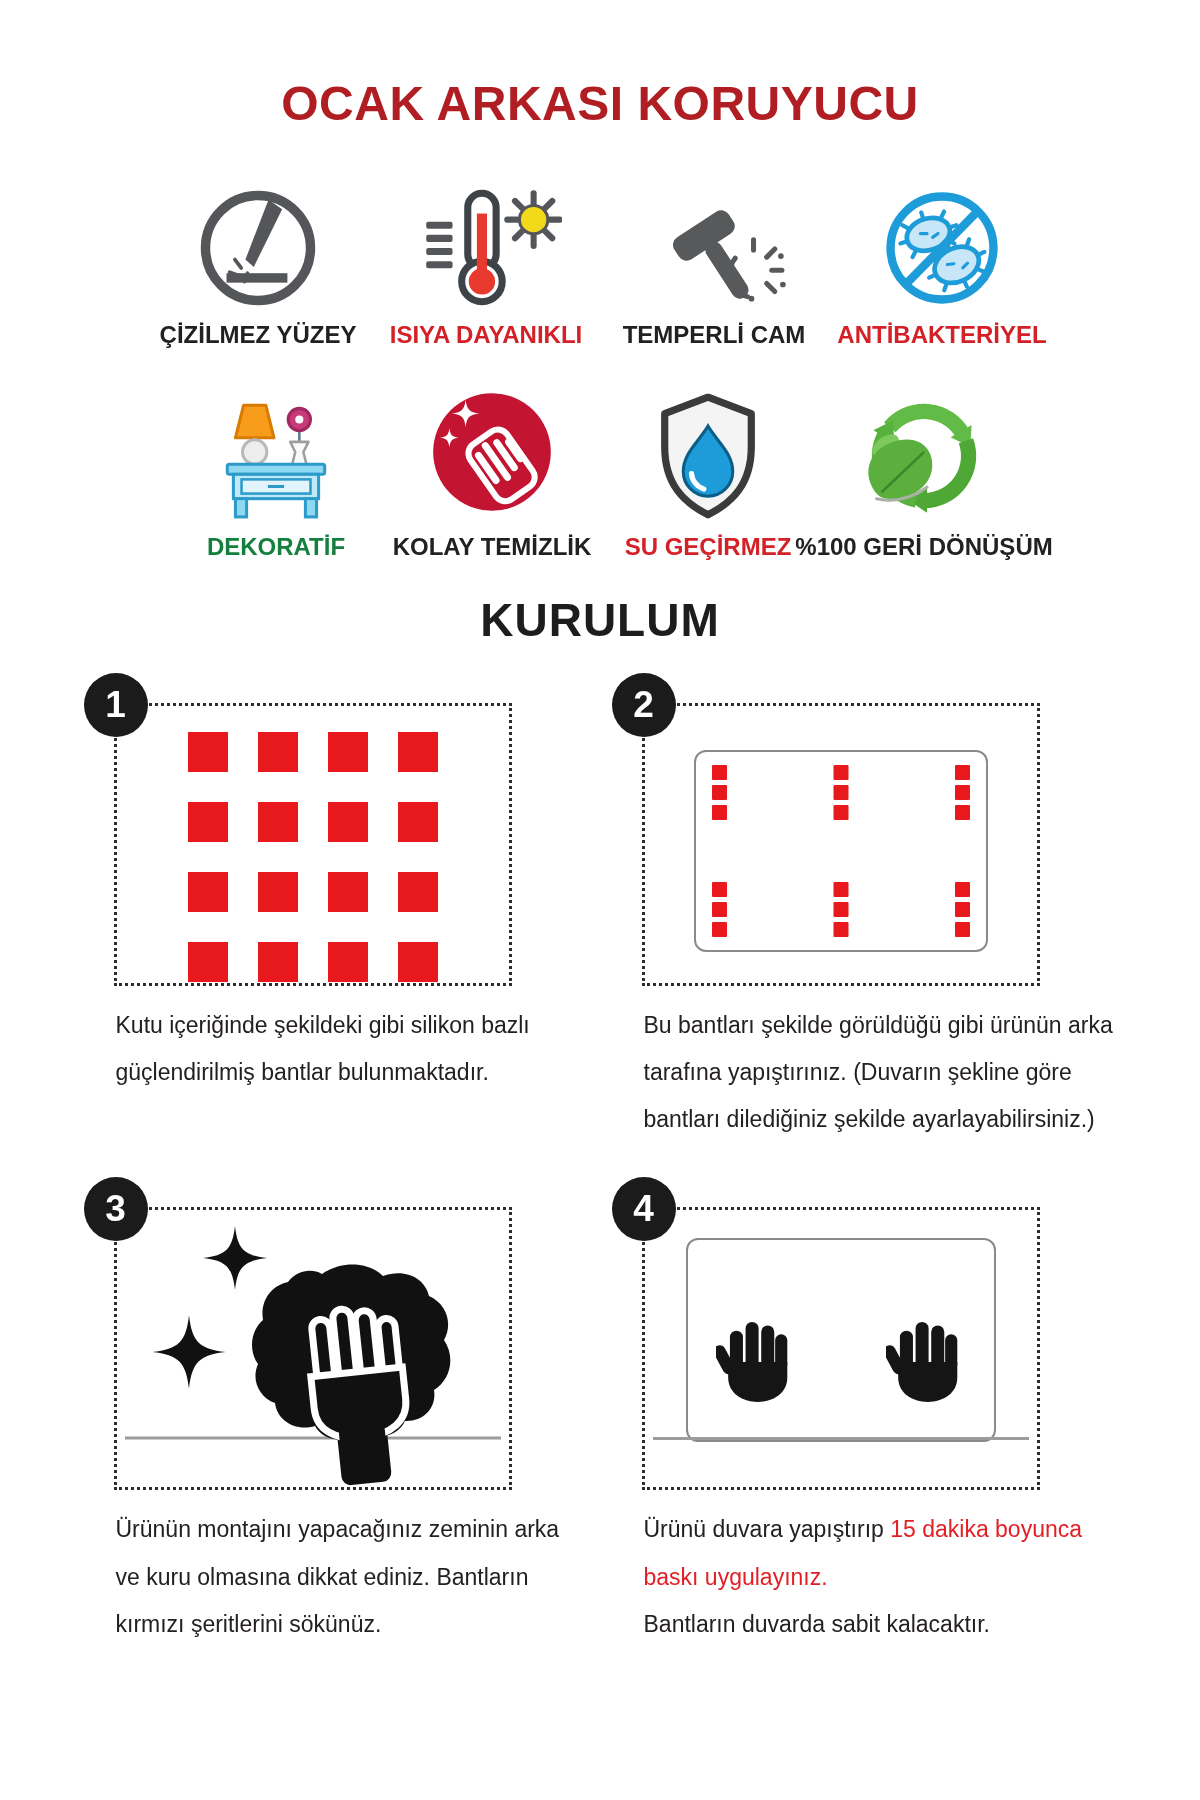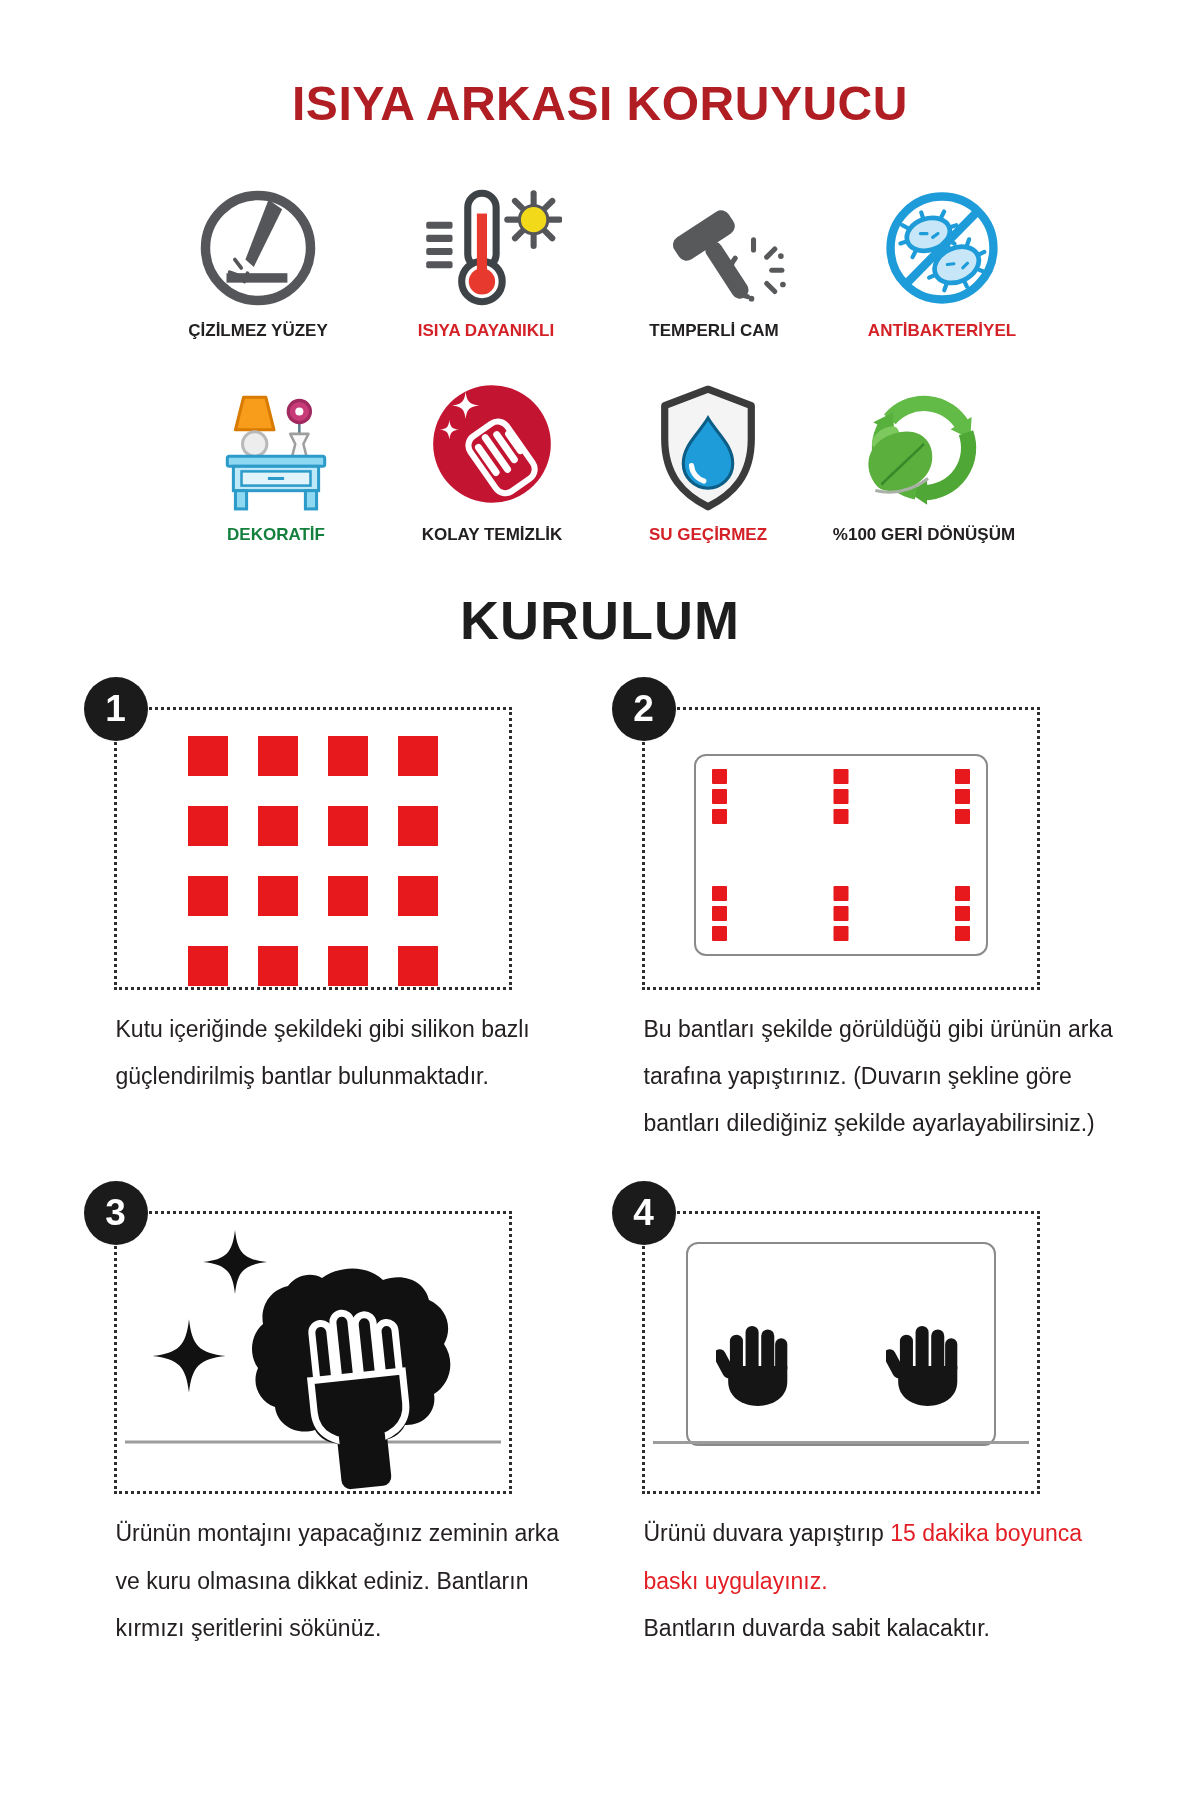--- a/index.html
+++ b/index.html
@@ -11,23 +11,23 @@
   .page-title{
     margin-top:76px;text-align:center;
     font-size:48px;font-weight:700;letter-spacing:.5px;
   }
   
   .feat-row{display:flex;justify-content:center;align-items:flex-end;margin-top:40px;}
   .feat-row.row1{gap:38px;}
   .feat-row.row2{gap:26px;margin-top:34px;}
   .feat{display:flex;flex-direction:column;align-items:center;width:190px;}
   .feat .icon{height:140px;display:flex;align-items:flex-end;justify-content:center;}
-  .feat .lbl{margin-top:10px;font-size:17px;font-weight:700;white-space:nowrap;text-align:center;}
-  
-  .kurulum{margin-top:44px;text-align:center;font-size:54px;font-weight:700;color:#1d1d1d;letter-spacing:1px;}
+  .feat .lbl{margin-top:10px;font-size:24px;font-weight:700;white-space:nowrap;text-align:center;}
+  
+  .kurulum{margin-top:32px;text-align:center;font-size:46px;font-weight:700;color:#1d1d1d;letter-spacing:1px;}
   
   .steps{
     margin-top:26px;display:grid;grid-template-columns:480px 505px;
     column-gap:48px;row-gap:34px;justify-content:center;
   }
   .step{position:relative;padding:30px 0 0 30px;}
   .badge{
     position:absolute;top:0;left:0;width:64px;height:64px;border-radius:50%;
     background:#1b1b1b;color:#fff;font-size:37px;font-weight:700;
     display:flex;align-items:center;justify-content:center;z-index:2;
@@ -62,21 +62,21 @@
     margin:28px auto 0;position:relative;background:#fff;
   }
   .hand{position:absolute;top:66px;}
   .hand.left{left:28px;} .hand.right{right:28px;}
   .surface-line4{position:absolute;left:8px;right:8px;top:227px;height:3px;background:#9c9c9c;}
   .wipe-svg{position:absolute;left:0;top:0;}
 </style>
 </head>
 <body>
 
-<div class="page-title" style="color: rgb(176, 30, 35);">ISIYA ARKASI KORUYUCU</div>
+<div class="page-title" style="color: rgb(176, 30, 35);">OCAK ARKASI KORUYUCU</div>
 
 <div class="feat-row row1">
 
   <div class="feat">
     <div class="icon">
       <svg viewBox="0 0 120 120" width="126" height="126">
         <circle cx="60" cy="60" r="50" fill="none" stroke="#55565a" stroke-width="9"></circle>
         <rect x="30" y="84" width="58" height="9" fill="#55565a"></rect>
         <polygon points="70,14 83,23 56,78 48,71" fill="#55565a"></polygon>
         <g stroke="#55565a" stroke-width="3.5" stroke-linecap="round">

